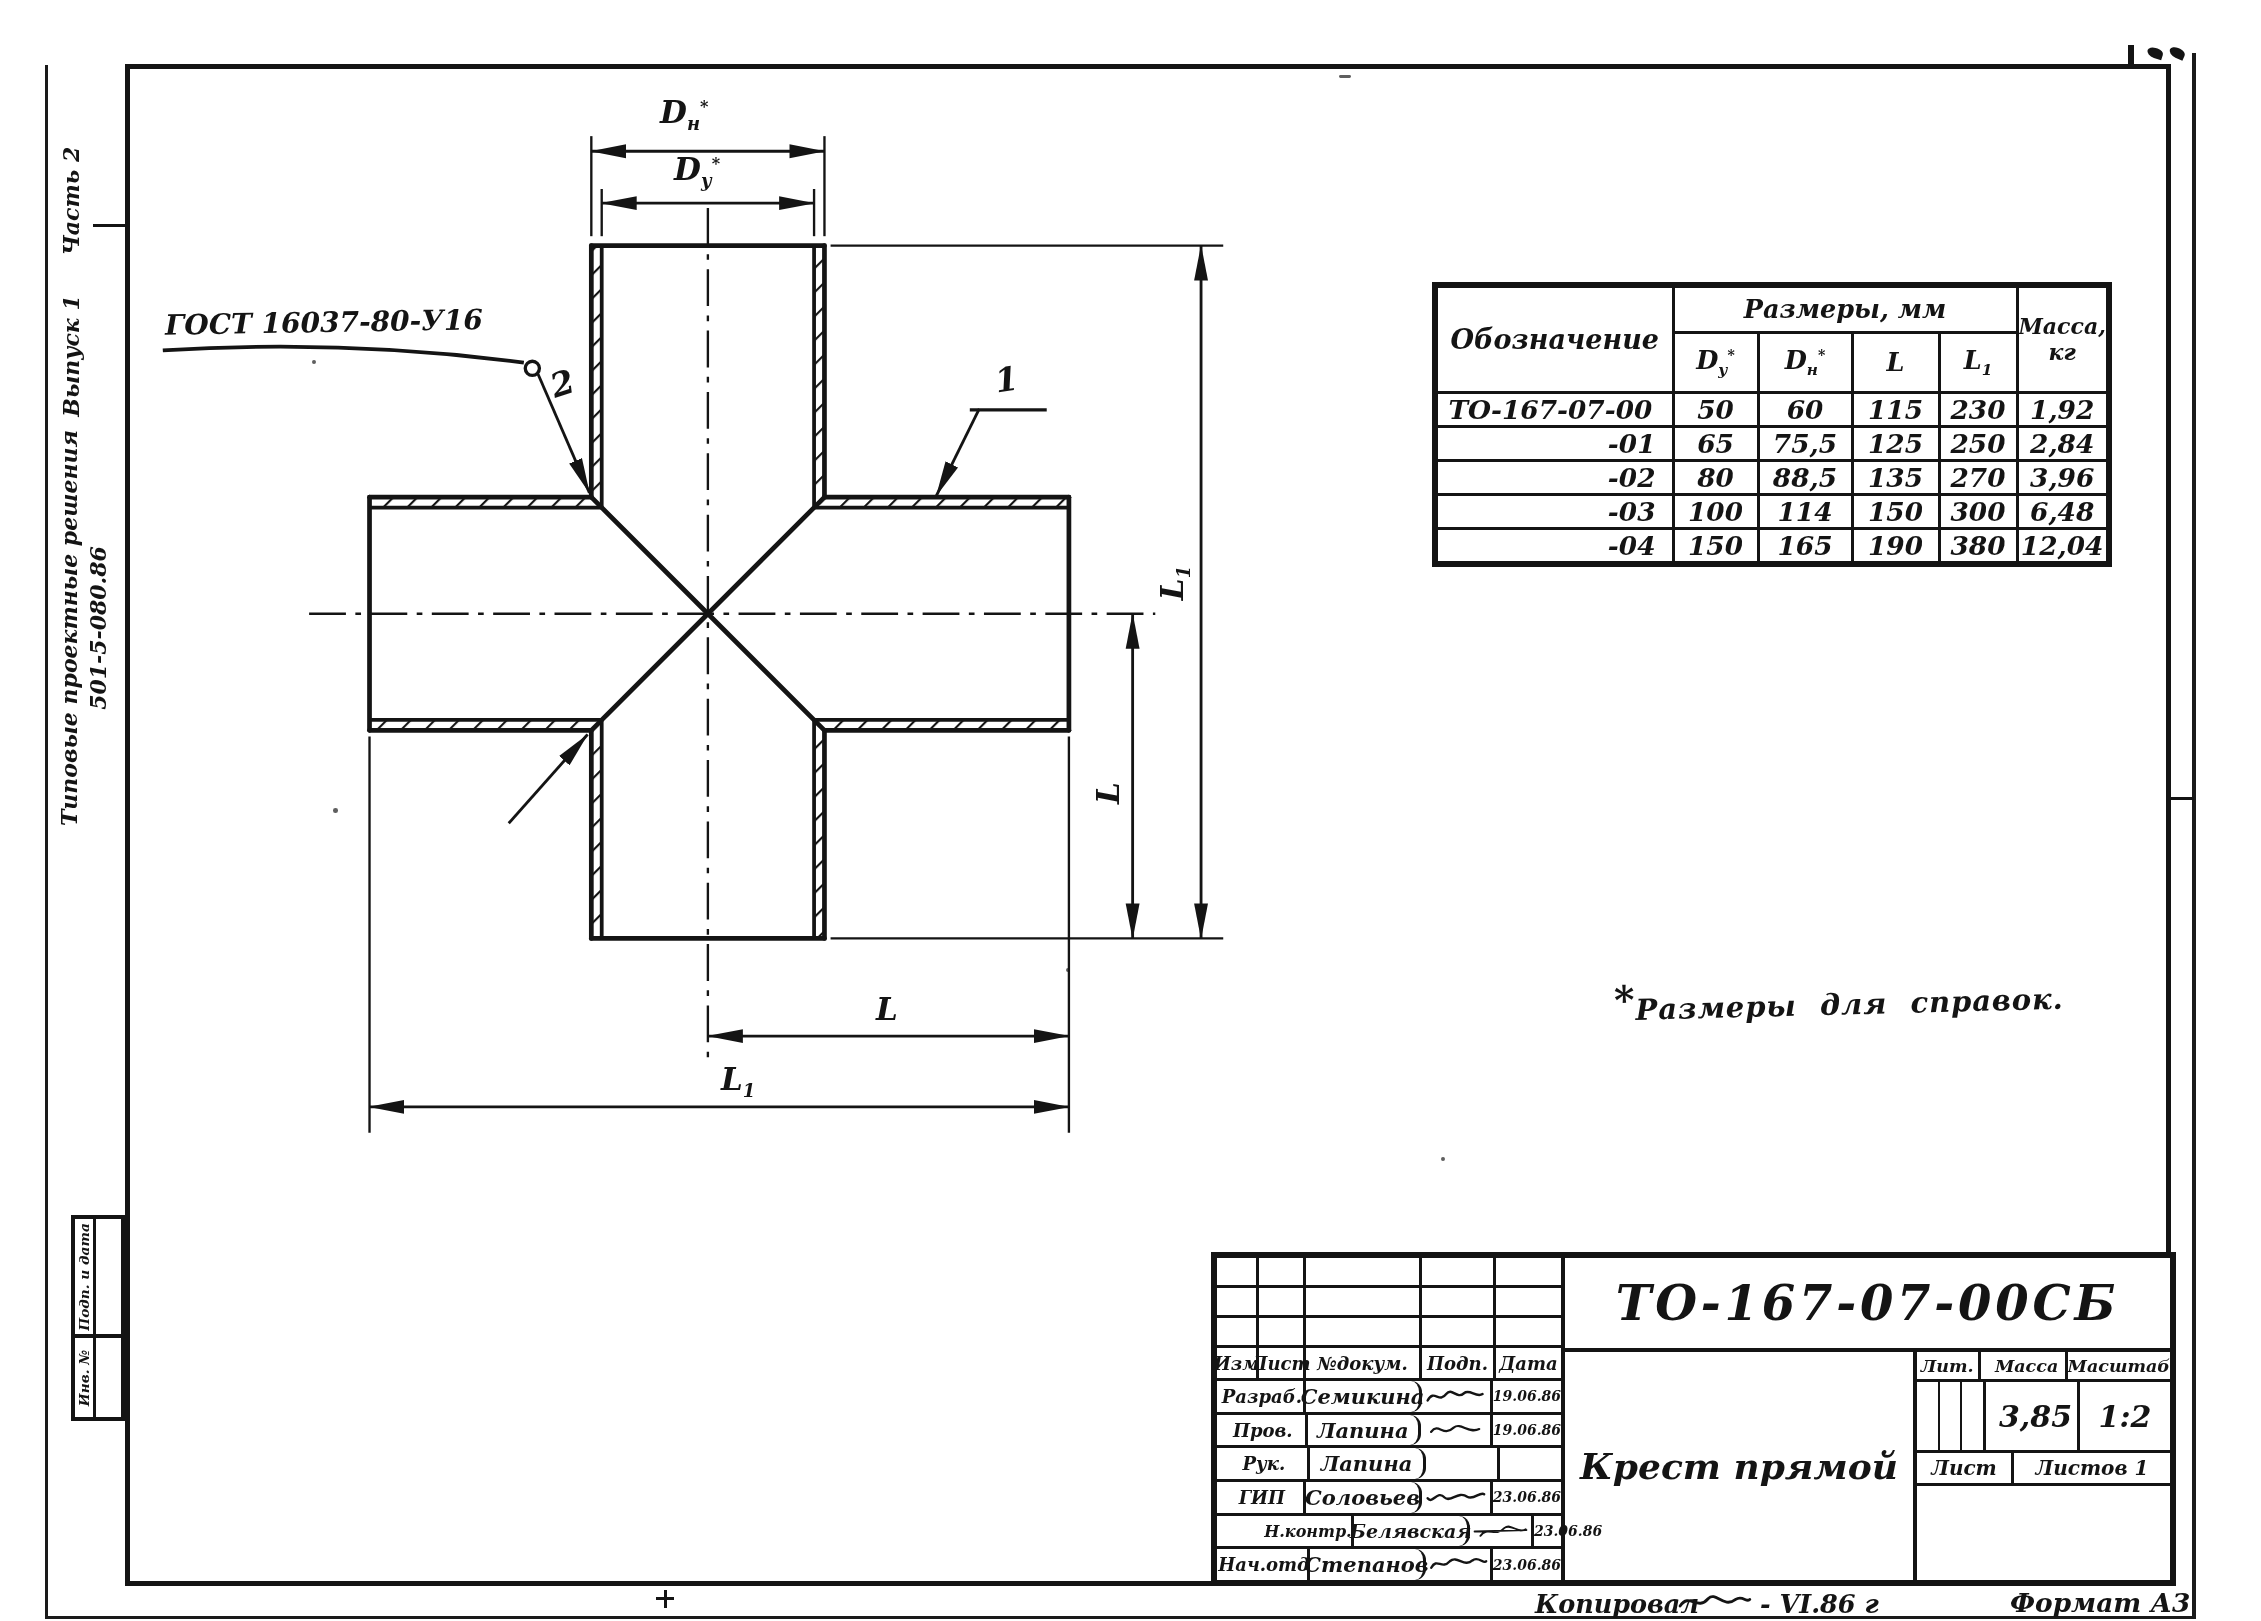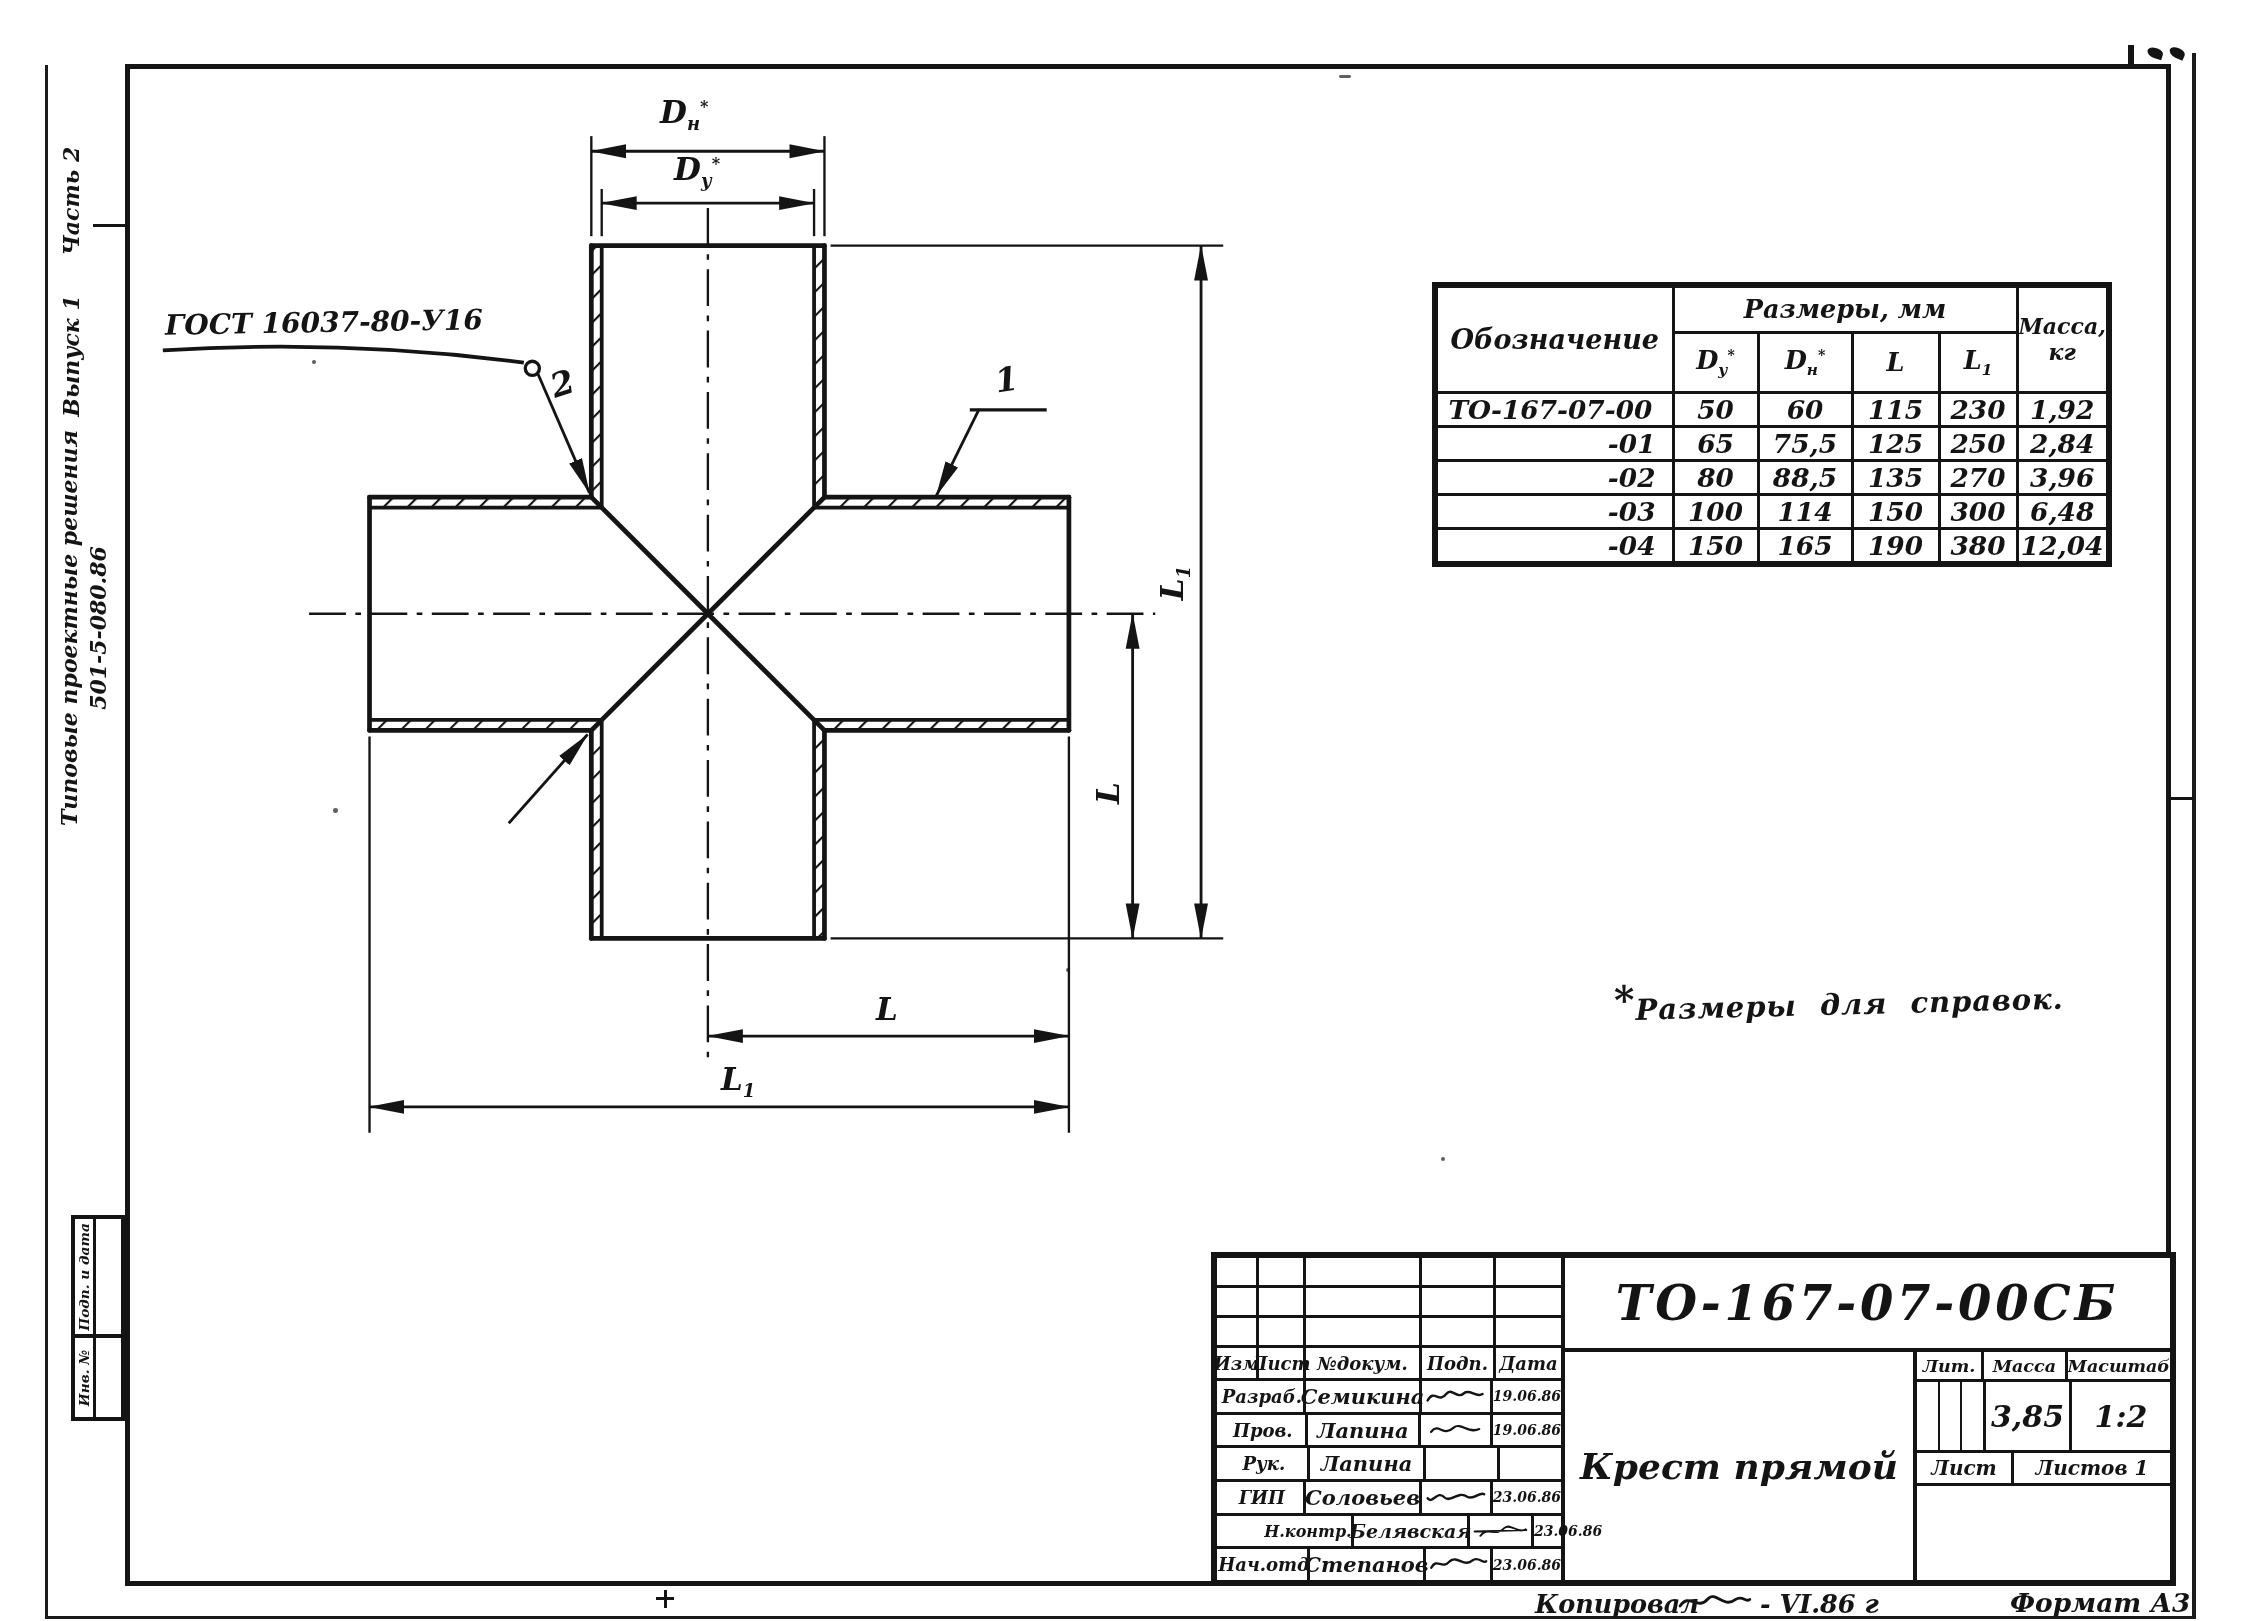--- a/index.html
+++ b/index.html
@@ -43,35 +43,35 @@
   .tb-erow{height:30px;border-bottom:3.8px solid #141414;display:flex;}
   .tb-hrow{height:33px;border-bottom:3.8px solid #141414;display:flex;font-size:18px;text-align:right;}
   .tb-srow{flex:1;border-bottom:3.8px solid #141414;display:flex;}
   .tb-srow:last-child{border-bottom:none;}
   .c1{width:42px;border-right:3.8px solid #141414;}
   .c2{width:47px;border-right:3.8px solid #141414;}
   .c3{width:116px;border-right:3.8px solid #141414;}
   .c4{width:74px;border-right:3.8px solid #141414;}
   .c5{flex:1;}
   .cr{width:93px;border-right:3.8px solid #141414;font-size:18px;padding-left:3.8px;}
-  .cn{width:116px;border-right:3.8px solid #141414;font-size:21px;}
+  .cn{width:116px;border-right:3.8px solid #141414;font-size:21px;border-radius:11px;}
   .cs{width:74px;border-right:3.8px solid #141414;}
   .cd{flex:1;font-size:14px;}
   .tb-right{flex:1;display:flex;flex-direction:column;}
   .tb-doc{height:94px;border-bottom:4.7px solid #141414;font-size:48px;letter-spacing:3.8px;font-family:"DejaVu Serif",serif;font-style:italic;font-weight:700;}
   .tb-bottom{flex:1;display:flex;}
   .tb-title{flex:1;border-right:4.7px solid #141414;display:flex;flex-direction:column;justify-content:space-evenly;align-items:center;}
   .t1{font-size:36px;} .t2{font-size:30px;}
   .tb-rgrid{width:253px;display:flex;flex-direction:column;}
   .rg1{height:30px;border-bottom:3.8px solid #141414;display:flex;font-size:17.5px;}
   .rg2{height:71px;border-bottom:3.8px solid #141414;display:flex;}
   .rg3{height:33px;border-bottom:3.8px solid #141414;display:flex;font-size:20px;}
   .rg4{flex:1;display:flex;flex-direction:column;justify-content:center;align-items:center;gap:2.8px;}
   .litW{width:69px;border-right:3.8px solid #141414;}
-  .masW{width:86px;border-right:3.8px solid #141414;}
+  .masW{width:86px;border-right:3.8px solid #141414;margin-left:8px;}
   .mshW{flex:1;}
   .lit3{display:flex;height:100%;}
   .lit3 div{flex:1;border-right:2.8px solid #141414;}
   .lit3 div:last-child{border-right:none;}
   .bigval{font-size:30px;}
   .shW{width:97px;border-right:3.8px solid #141414;}
   .shsW{flex:1;}
   .org1{font-size:22px;} .org2{font-size:20px;} .org3{font-size:20px;}
 
   

